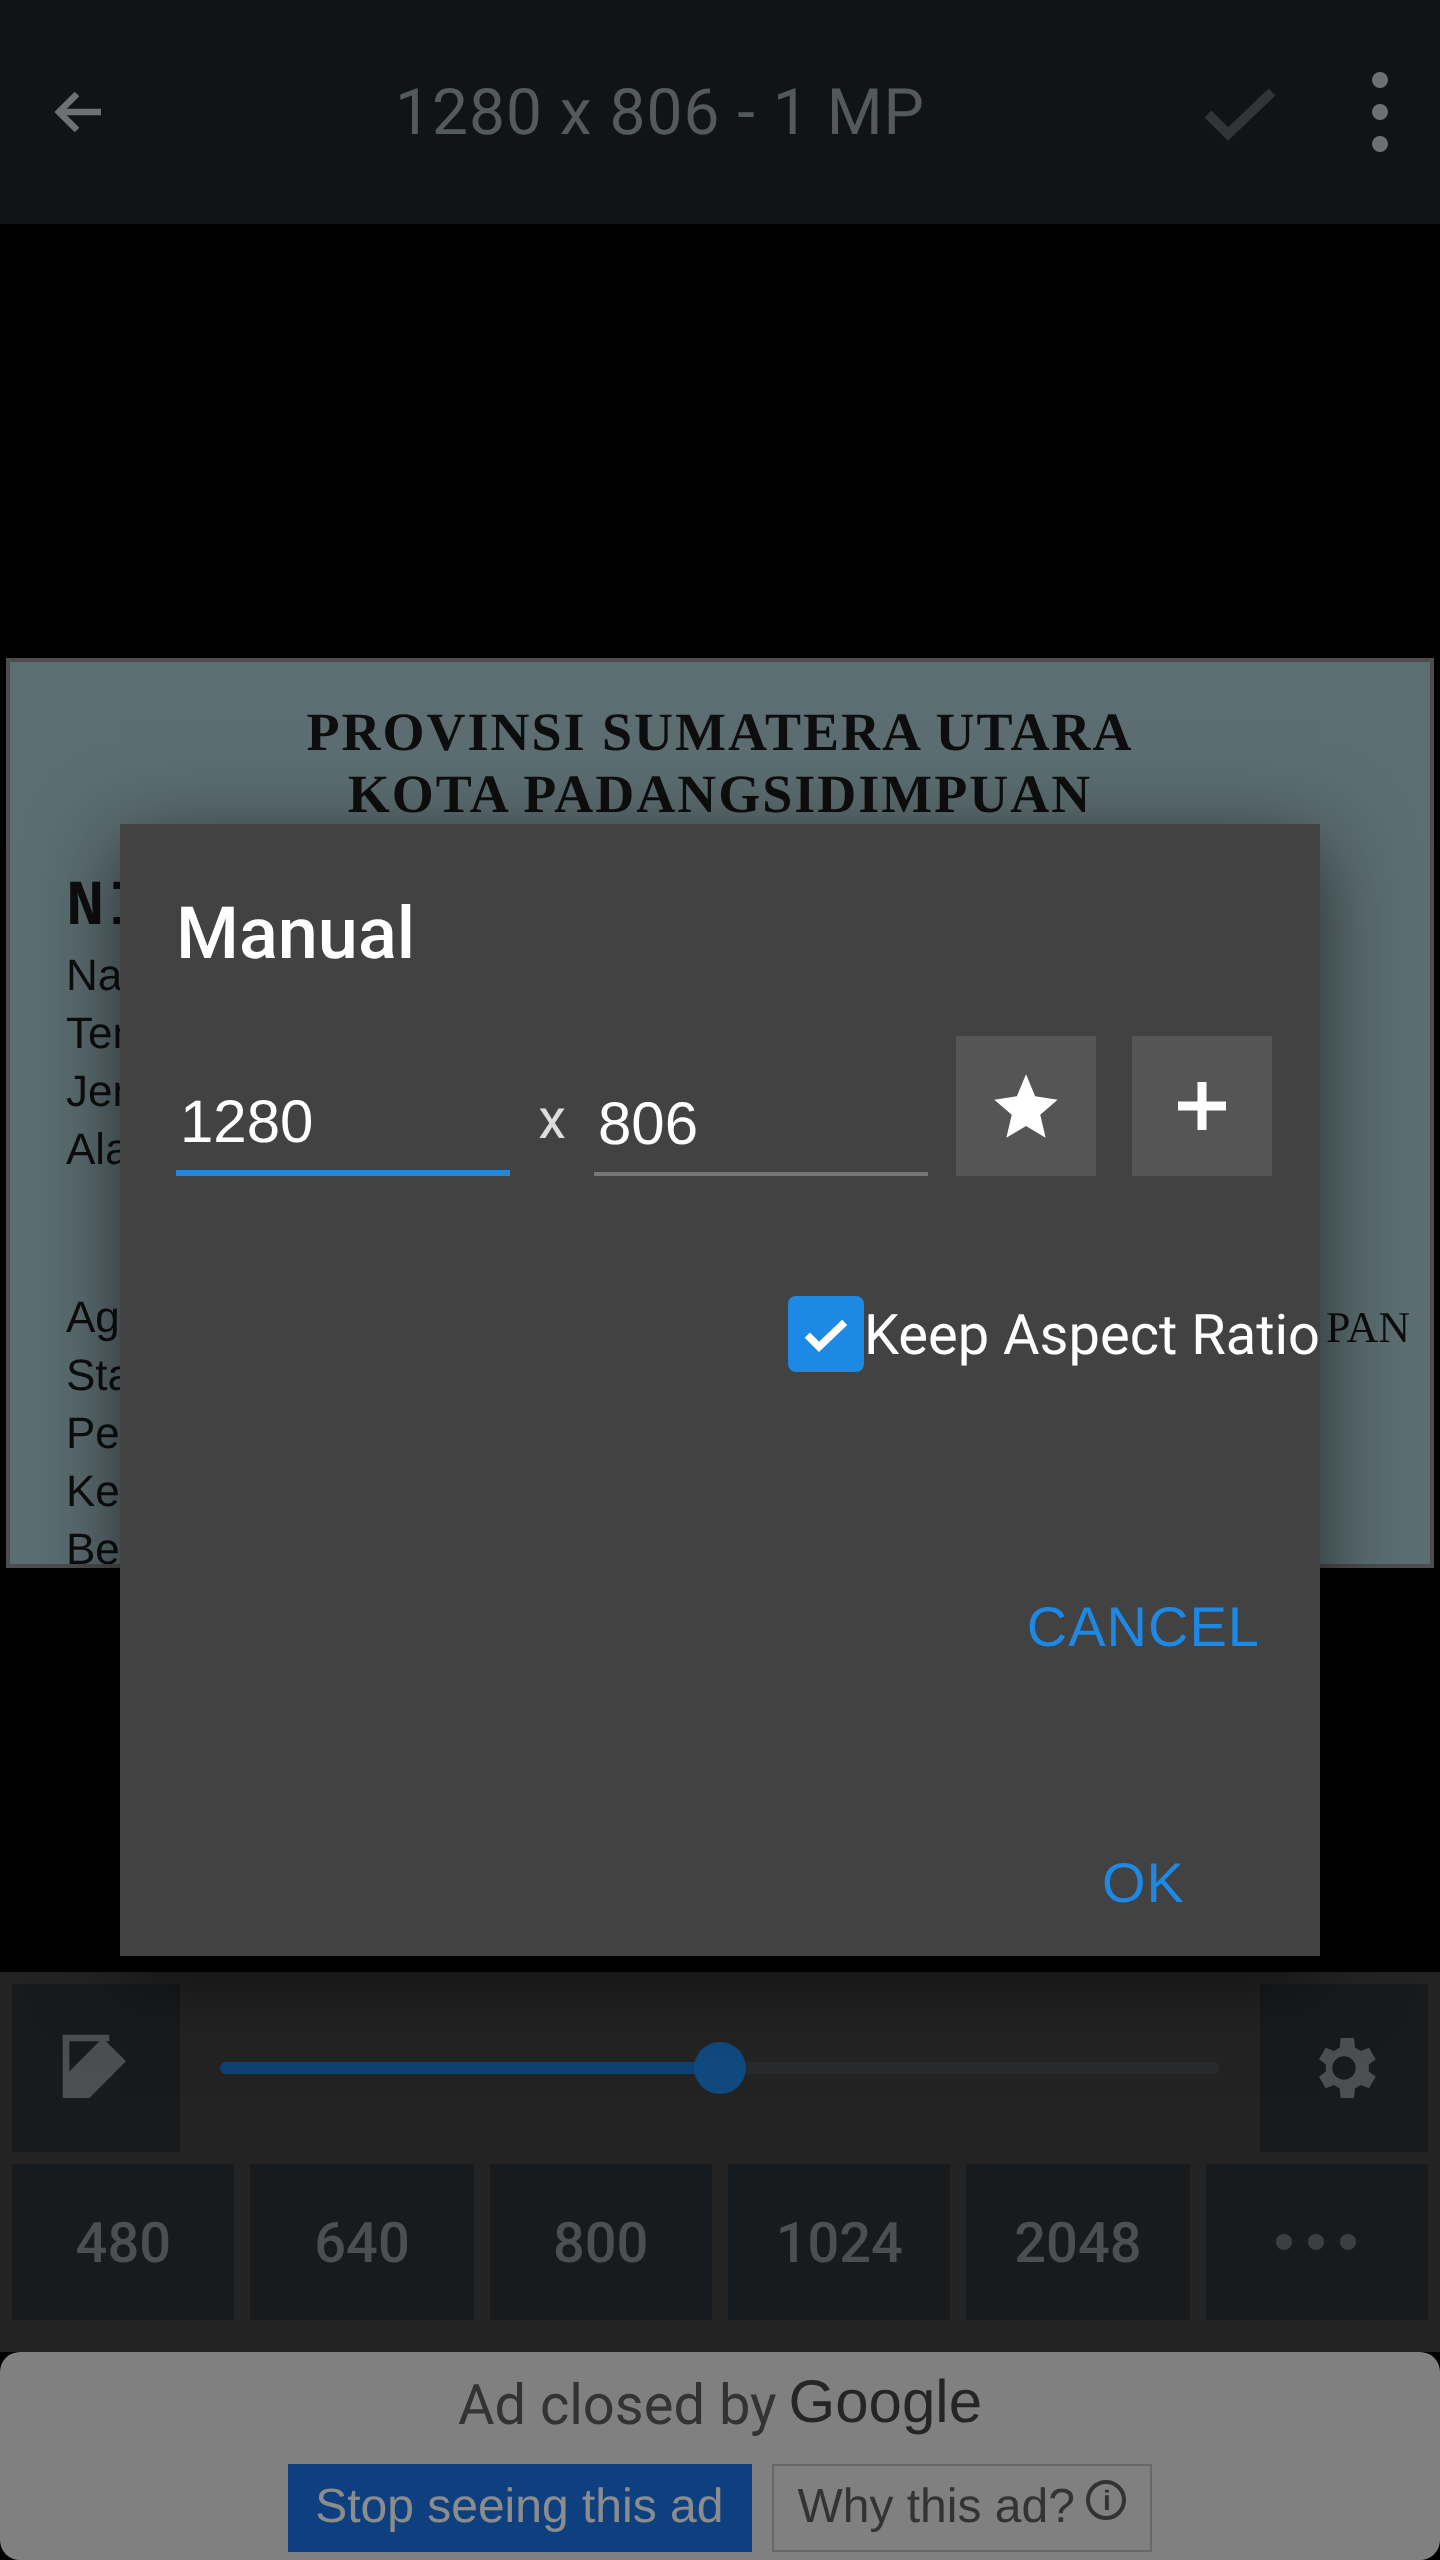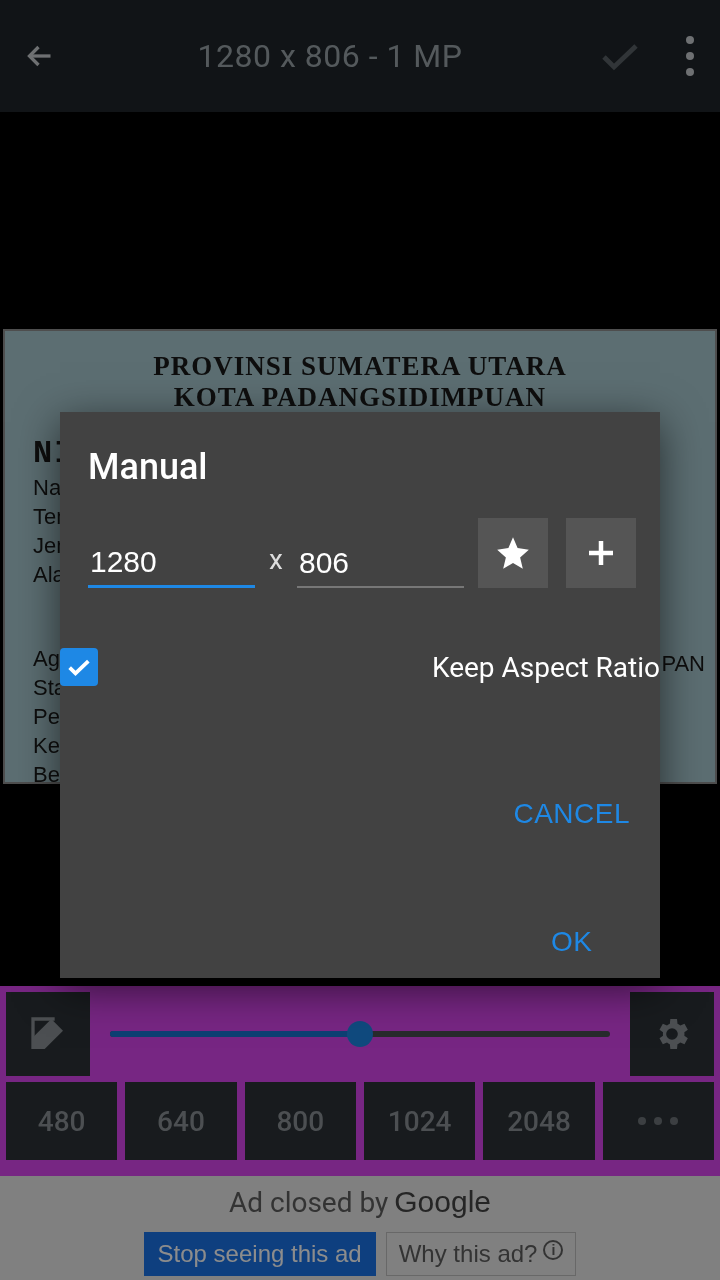--- a/index.html
+++ b/index.html
@@ -14,54 +14,54 @@
   .dots { display:flex; flex-direction:column; gap:8px;}
   .dots span{ width:8px; height:8px; background:#c9cdd0; border-radius:50%;}
   
   .card-wrap { position:absolute; top:329px; left:3px; width:714px; height:455px; background:#a8c9cf; border:2px solid #8e8e8e; overflow:hidden;}
   .card-inner { padding:20px 28px; color:#1a1a1a; font-family: "Times New Roman", serif;}
   .card-title { text-align:center; font-weight:bold; font-size:27px; letter-spacing:1px; line-height:1.15;}
   .card-label-col { margin-top:22px; font-size:22px; font-family: Arial, sans-serif; }
   .card-nik { font-family: "Courier New", monospace; font-size:32px; font-weight:bold; letter-spacing:2px;}
   .card-row { margin:3px 0;}
   .card-gap { height:52px;}
-  .card-right-label { position:absolute; right:10px; top:320px; font-size:22px; font-family:Liberation Sans, sans-serif; color:#1a1a1a;}
-  
-  .bottombar { position:absolute; left:0; bottom:104px; width:100%; height:190px; background:#d946ef;}
+  .card-right-label { position:absolute; right:10px; top:320px; font-size:22px; font-family:Liberation Serif, serif; color:#1a1a1a;}
+  
+  .bottombar { position:absolute; left:0; bottom:104px; width:100%; height:190px; background:#404040;}
   .slider-row { height:96px; display:flex; align-items:center; padding:0 6px;}
   .edit-box, .gear-box { width:84px; height:84px; background:#2c3237; display:flex; align-items:center; justify-content:center; color:#8a9095;}
   .slider { flex:1; position:relative; margin:0 20px; height:6px; background:#4a4f53; border-radius:3px;}
   .slider-fill { position:absolute; left:0; top:0; height:100%; width:50%; background:#1976d2; border-radius:3px;}
   .slider-thumb { position:absolute; left:50%; top:50%; width:26px; height:26px; background:#1e88e5; border-radius:50%; transform:translate(-50%,-50%);}
   .preset-row { display:flex; gap:8px; padding:0 6px 6px 6px;}
   .preset { flex:1; height:78px; background:#2c3237; color:#8a9095; display:flex; align-items:center; justify-content:center; font-size:28px; font-weight:500;}
   .preset.more span{ display:inline-block; width:8px; height:8px; background:#6d7378; border-radius:50%; margin:0 4px;}
   
-  .adbar { position:absolute; bottom:0; left:0; width:100%; height:104px; background:#e9e9e9;}
+  .adbar { position:absolute; bottom:0; left:0; width:100%; height:104px; background:#e9e9e9;border-radius:10px;}
   .ad-top { height:52px; display:flex; align-items:center; justify-content:center; color:#5e5e5e; font-size:28px;}
   .ad-top .google { font-weight:500; font-size:30px; color:#444; margin-left:6px; font-family: "Product Sans", Arial, sans-serif;}
   .ad-bottom { height:52px; display:flex; align-items:center; justify-content:center; gap:10px;}
   .ad-btn-blue { background:#1a73e8; color:#fff; padding:8px 14px; font-size:24px; border:none;}
   .ad-btn-outline { background:transparent; color:#5e5e5e; padding:7px 12px; font-size:24px; border:1px solid #bdbdbd; display:flex; align-items:flex-start; gap:6px;}
   .info-circ { width:20px; height:20px; border:2px solid #5e5e5e; border-radius:50%; display:inline-flex; align-items:center; justify-content:center; font-size:14px; font-weight:bold;}
   
   .dim { position:absolute; inset:0; background:rgba(0,0,0,0.45);}
   
   .dialog { position:absolute; left:60px; top:412px; width:600px; height:566px; background:#424242; color:#fff; box-shadow:0 10px 40px rgba(0,0,0,0.6);}
   .dlg-title { font-size:36px; font-weight:500; padding:34px 28px 20px 28px;}
   .dlg-inputs { display:flex; align-items:flex-end; padding:10px 24px 0 28px; gap:14px;}
   .inp { flex:1; }
   .inp input { width:100%; background:transparent; border:none; color:#fff; font-size:30px; padding:6px 2px; outline:none;}
   .inp .underline { height:2px; background:#777;}
   .inp.active .underline { height:3px; background:#1e88e5;}
   .inp.active input { caret-color:#1e88e5;}
   .x-label { color:#ddd; font-size:28px; padding-bottom:12px;}
   .sq-btn { width:70px; height:70px; background:#555; display:flex; align-items:center; justify-content:center; color:#fff;}
   .sq-btn + .sq-btn { margin-left:4px;}
-  .aspect-row { display:flex; align-items:center; justify-content:space-between; gap:0; margin-top:60px;}
+  .aspect-row { display:flex; align-items:center; justify-content:flex-end; gap:0; margin-top:60px;}
   .checkbox { width:38px; height:38px; background:#1e88e5; border-radius:4px; display:flex; align-items:center; justify-content:center;}
   .aspect-label { font-size:28px; color:#fff;}
   .dlg-actions { position:absolute; bottom:20px; right:30px; display:flex; gap:96px;flex-direction:column;}
   .dlg-action { color:#1e88e5; font-size:28px; font-weight:500; letter-spacing:0.5px; background:none; border:none; cursor:pointer;}
   svg { display:block; }
 </style>
 </head>
 <body>
 
 <div class="screen">

